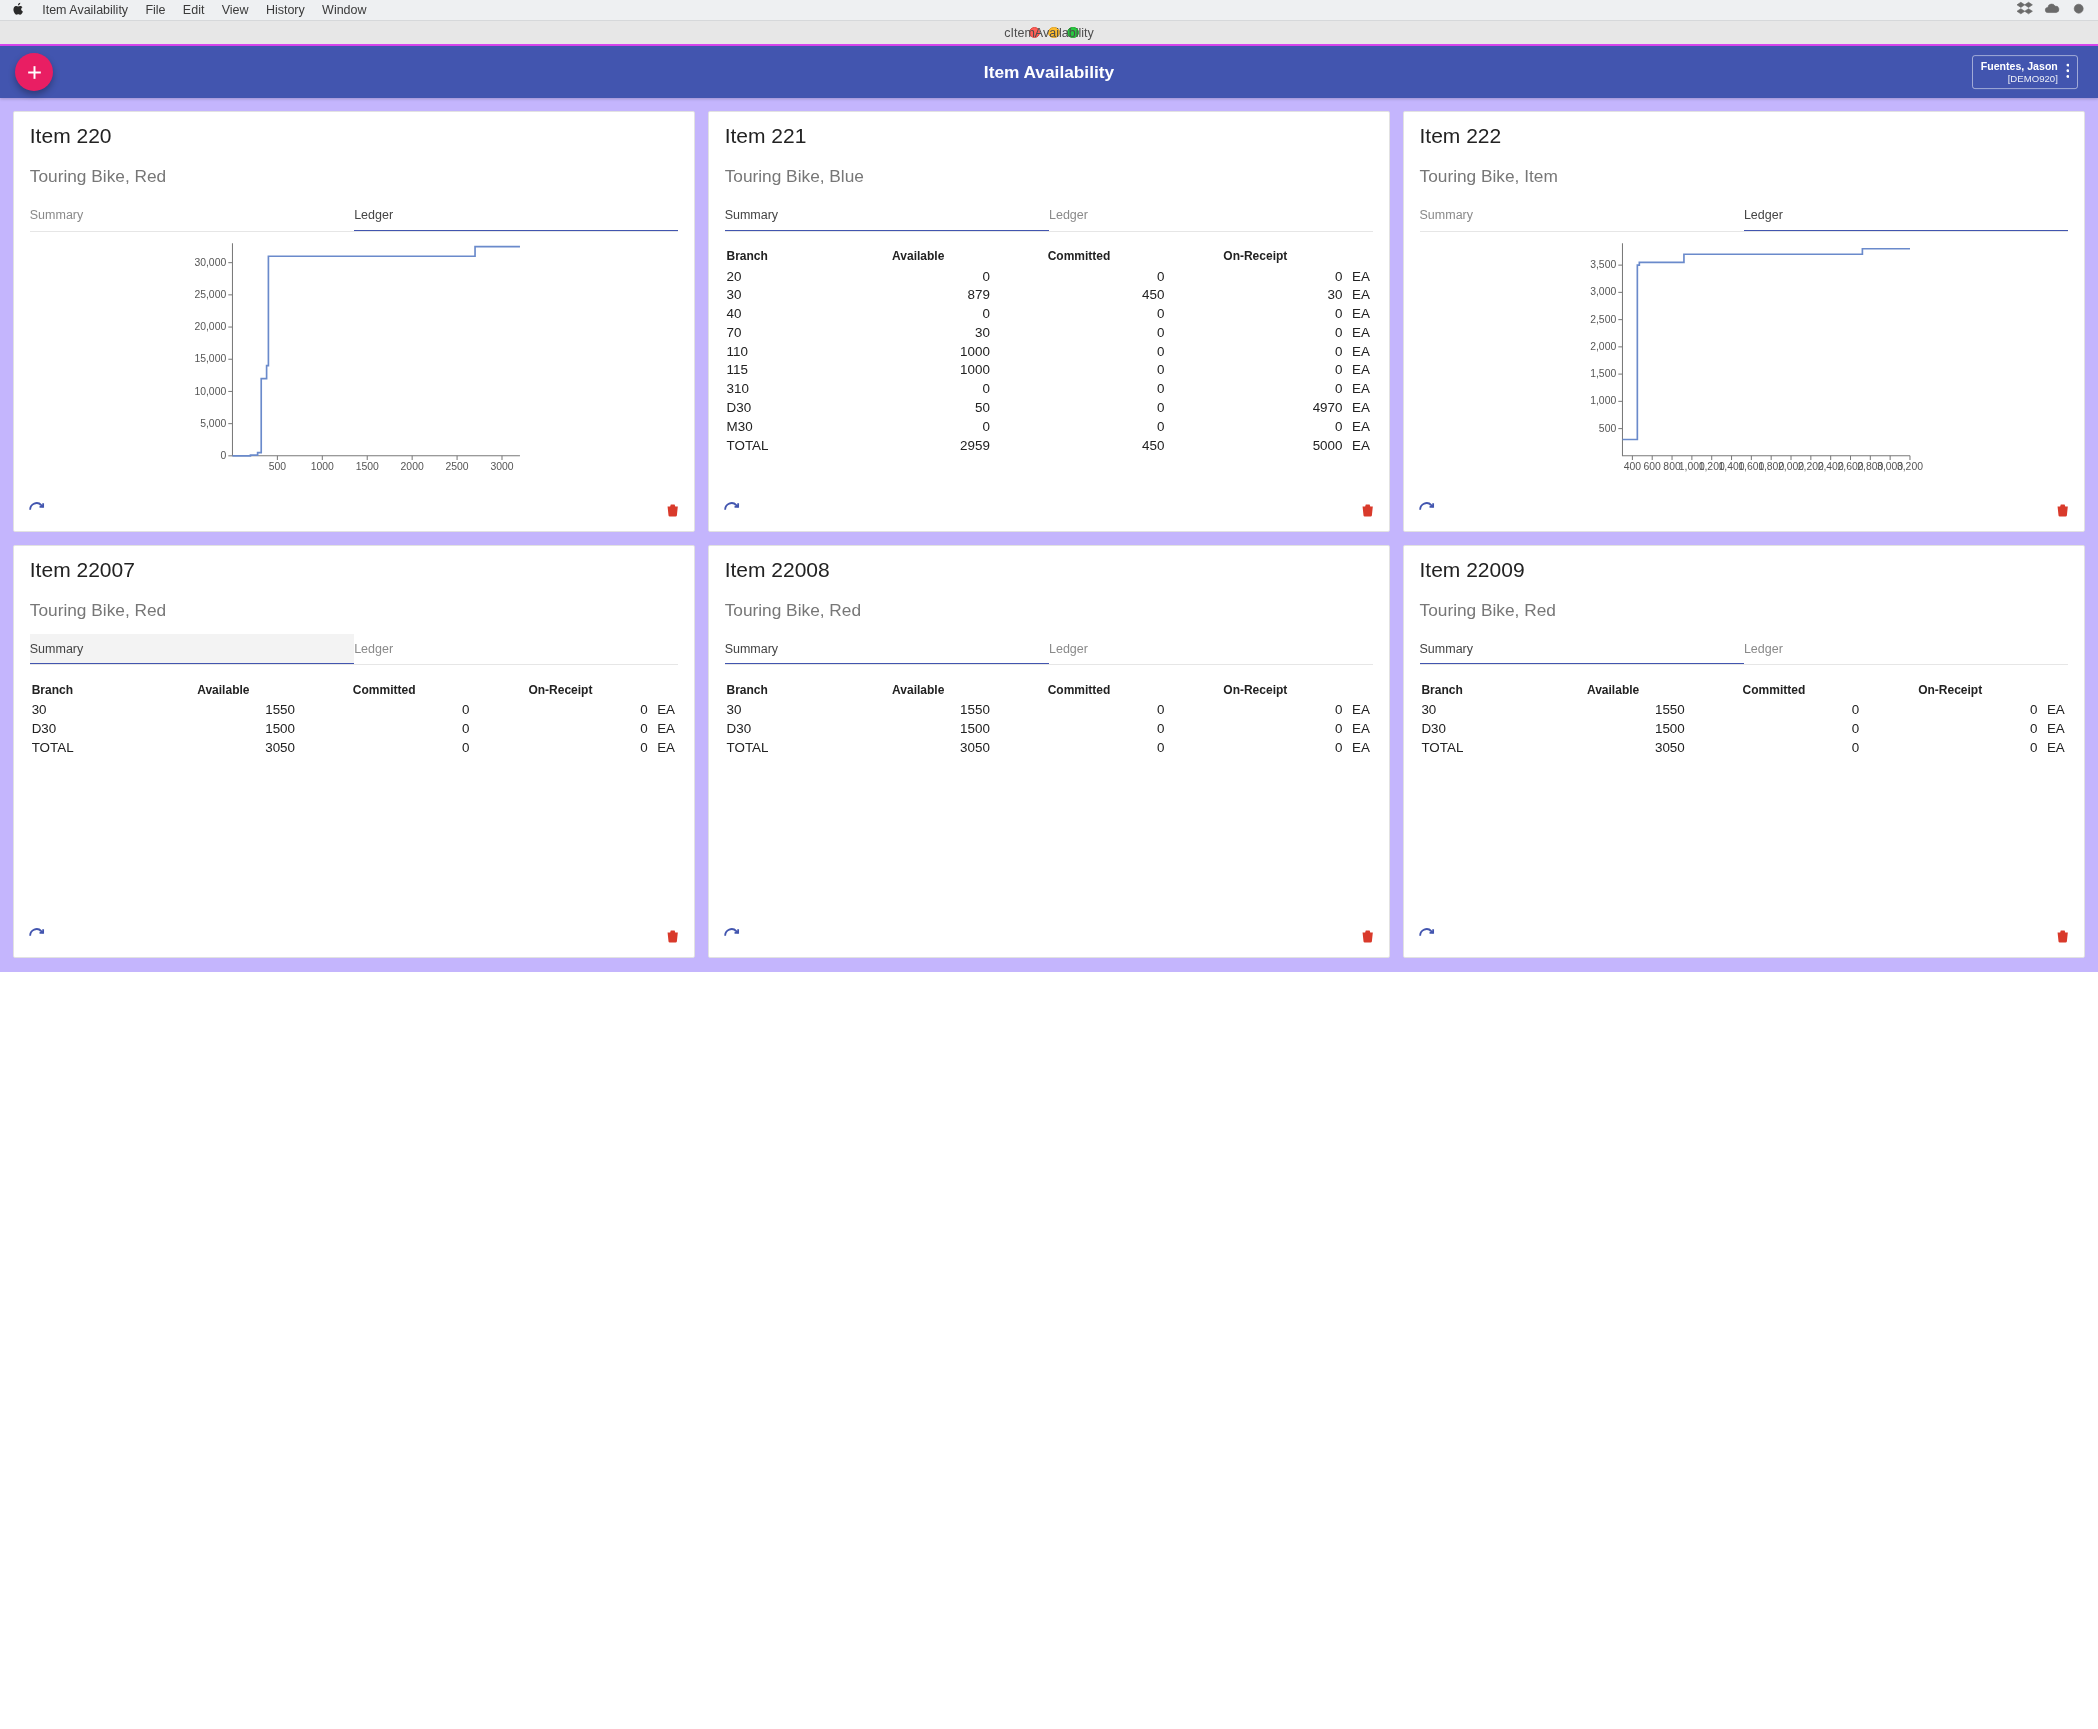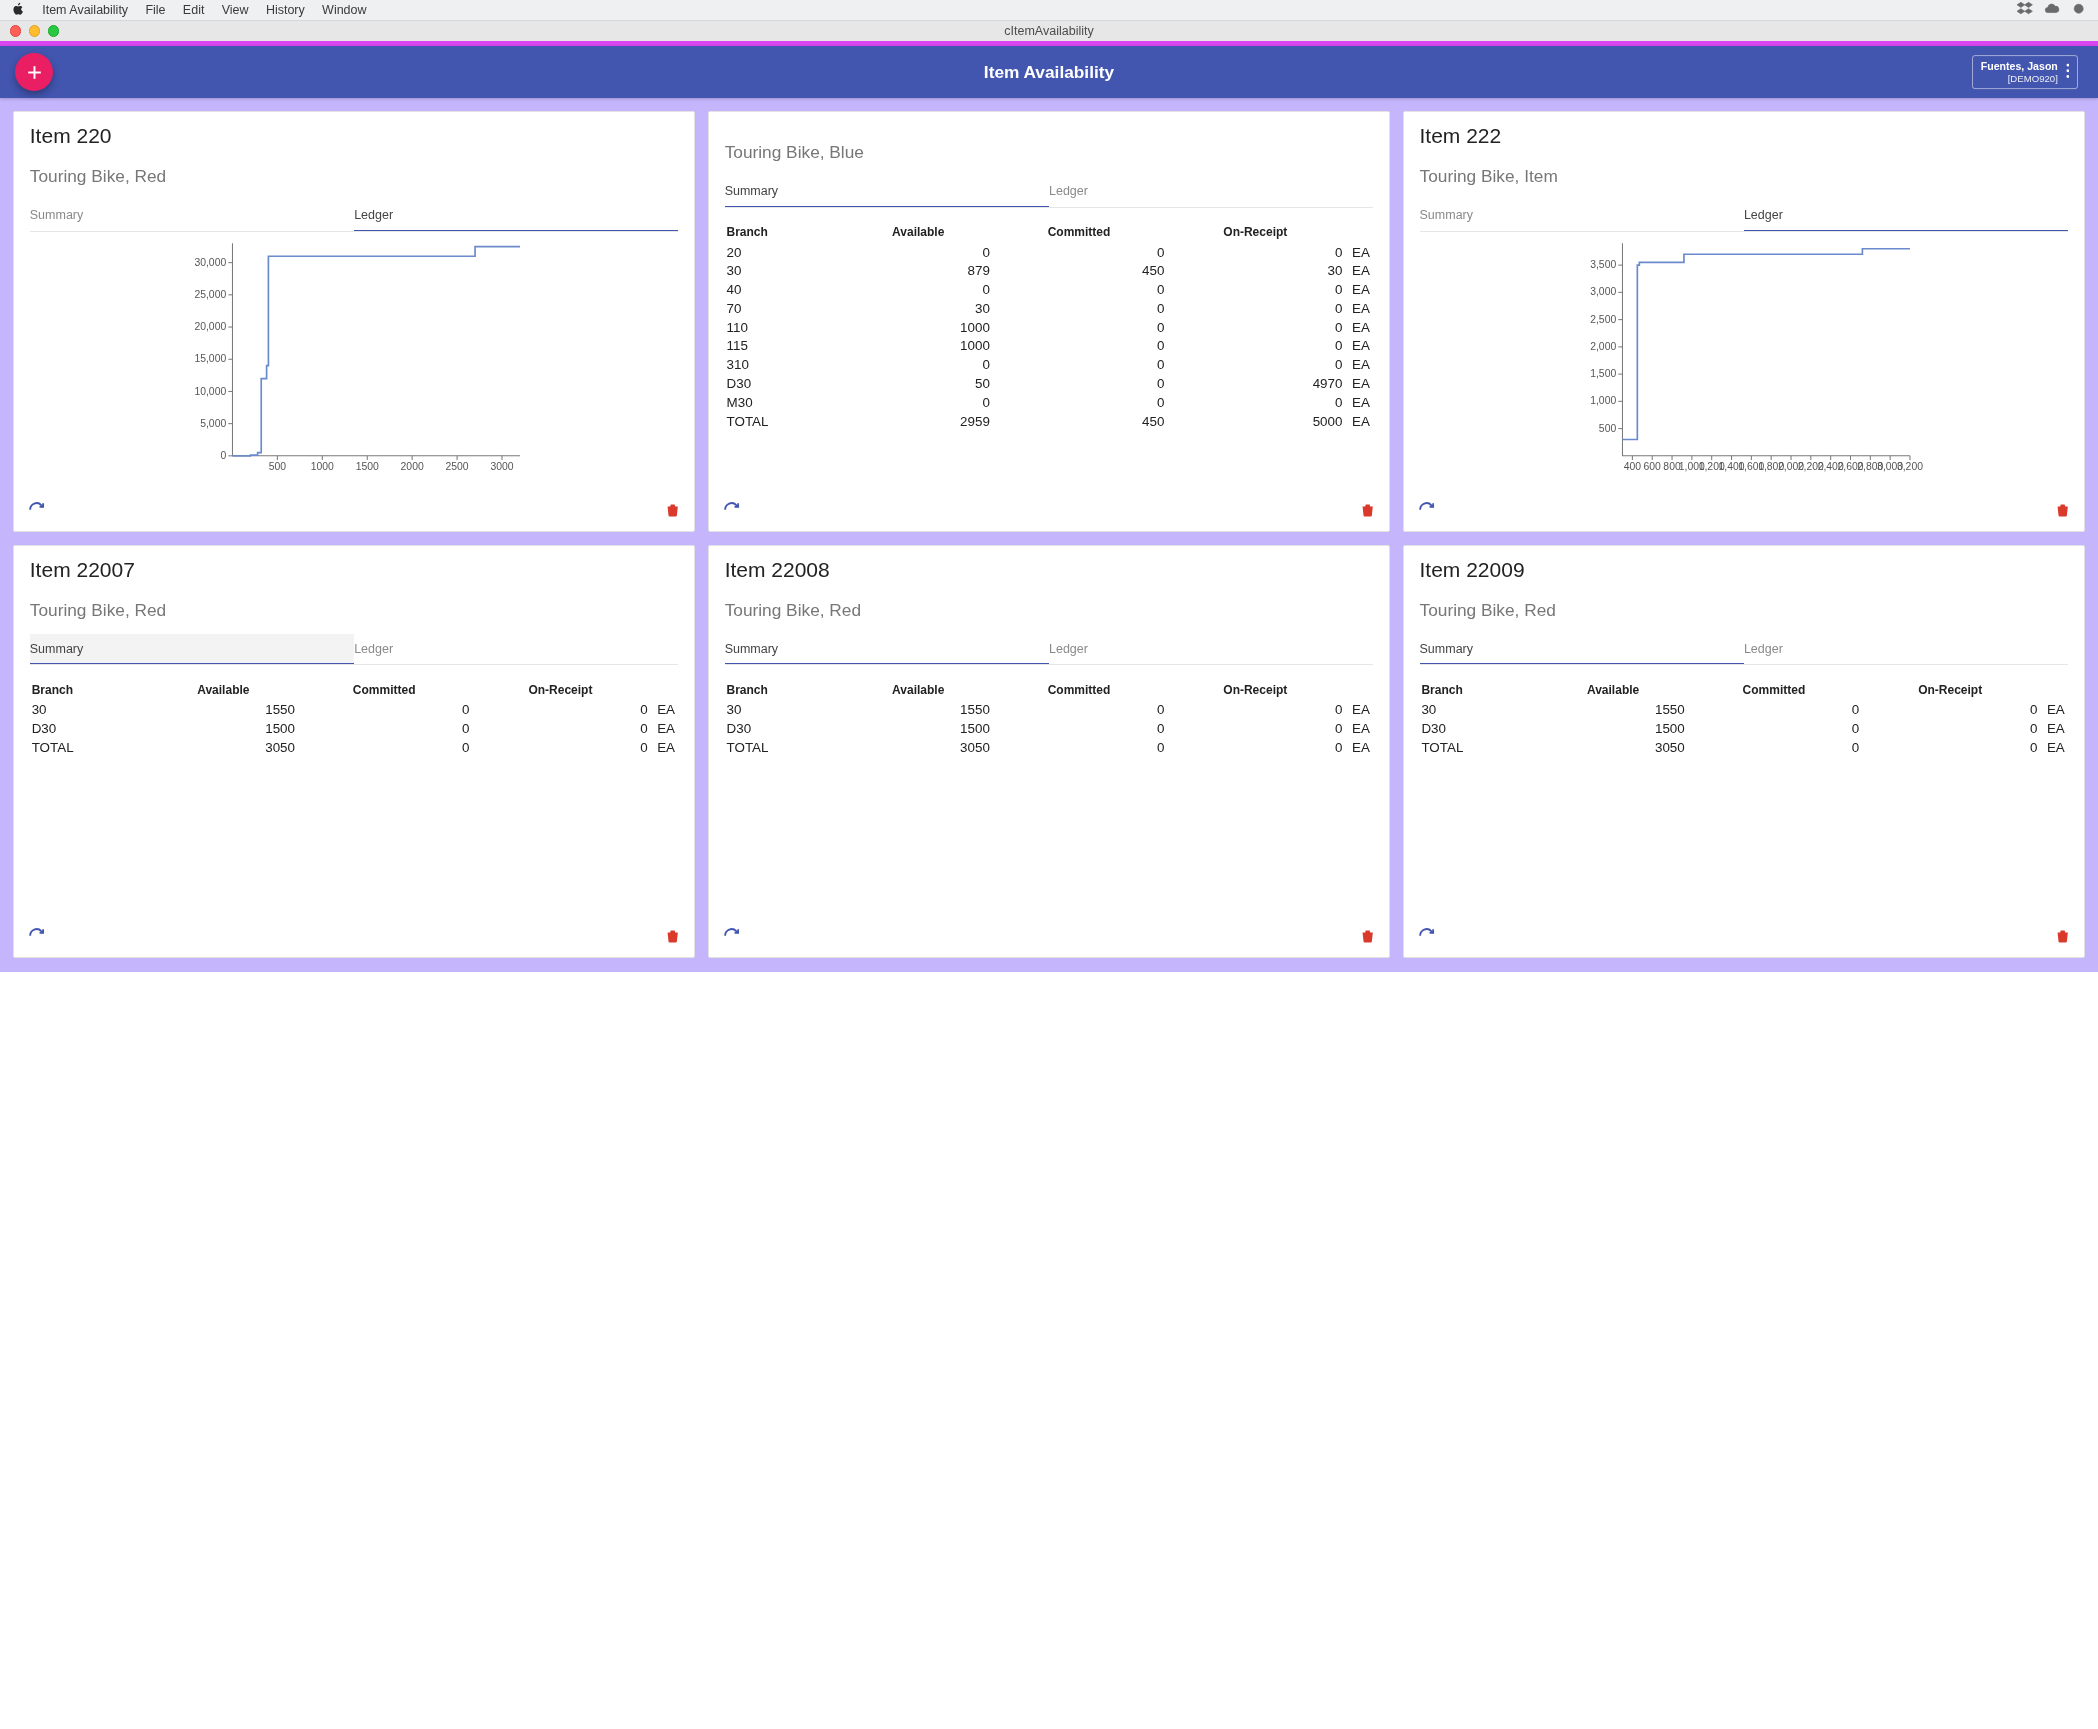--- a/index.html
+++ b/index.html
@@ -25,24 +25,25 @@
   .mac-menubar .left, .mac-menubar .right { display: flex; align-items: center; gap: 17.3px; }
   .mac-menubar .right { gap: 11.5px; }
   .mac-menubar .menu-item { color: #3a3a3a; cursor: default; }
   .apple-icon svg { width: 13.4px; height: 13.4px; fill: #2a2a2a; }
   .mac-menubar .right svg { width: 15.4px; height: 15.4px; fill: #6a6a6a; stroke:#6a6a6a; }
 
   
   .window-chrome {
     height: 25px;
     background: #e7e7e7;
-    border-bottom: 5px solid #d946ef;
+    border-bottom: 2px solid #d946ef;
     display: flex; align-items: center;
     position: relative;
     padding-left: 9.6px;
+    justify-content: center;
   }
   .traffic-lights { display: flex; gap: 7.7px; }
   .tl { width: 11.5px; height: 11.5px; border-radius: 50%; }
   .tl.red    { background:#ff5f57; border:1px solid #e0443e;}
   .tl.yellow { background:#ffbd2e; border:1px solid #dea123;}
   .tl.green  { background:#28c840; border:1px solid #1aab29;}
   .window-title {
     position:absolute; left:0; right:0; text-align:center;
     font-size:12.5px; color:#4d4d4d;
   }
@@ -272,20 +273,21 @@
             <path d="M3 12a9 9 0 0 1 15.5-6.3L21 8"></path>
             <polyline points="21 3 21 8 16 8"></polyline>
           </svg></span>
         <span class="icon-trash"><svg viewBox="0 0 24 24">
             <path d="M4 7h16l-1.5 14a2 2 0 0 1-2 1.8H7.5a2 2 0 0 1-2-1.8L4 7zm5-3h6l1 3H8l1-3z"></path>
           </svg></span>
       </div>
     </div>
     <div class="card">
       <div class="card-head">
+        <div class="item-code">Item 221</div>
         <div class="item-name">Touring Bike, Blue</div>
         <div class="card-tabs">
           <div class="card-tab active noBg">Summary</div>
           <div class="card-tab">Ledger</div>
         </div>
       </div>
       <div class="card-body">
         <table class="data">
           <thead>
             <tr>

